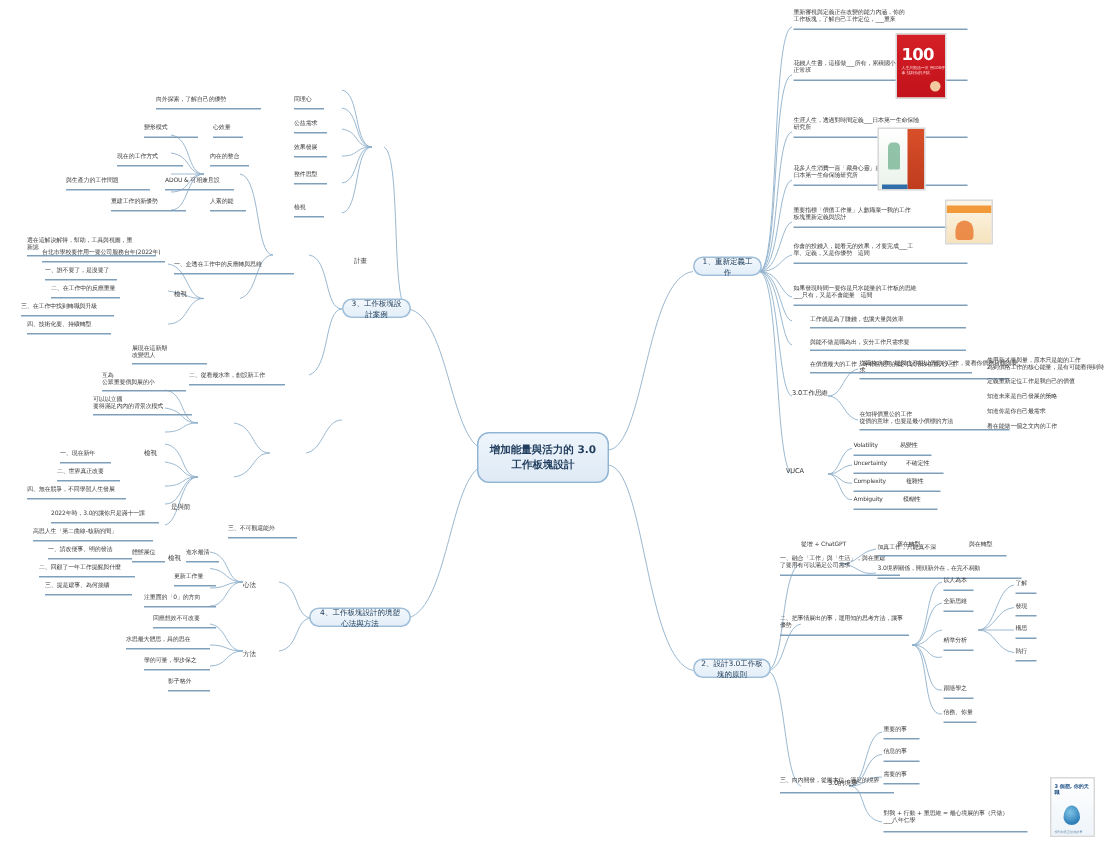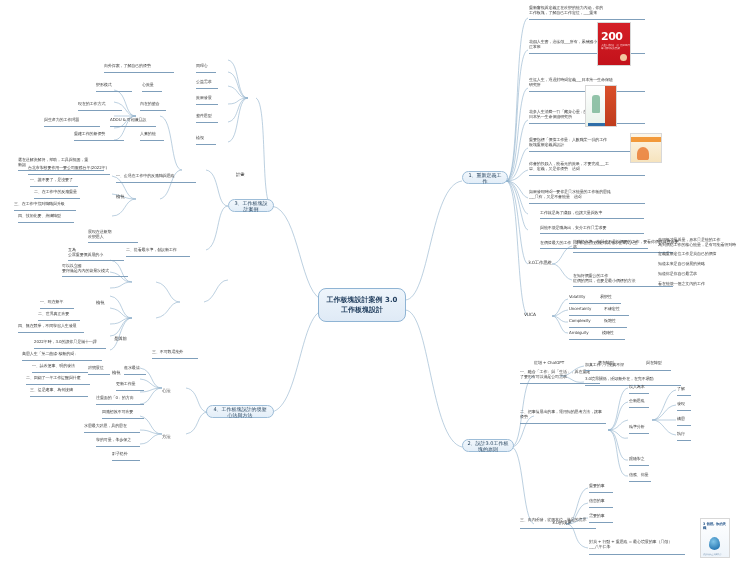--- a/index.html
+++ b/index.html
@@ -259,21 +259,21 @@
       <path d="M272,206 C260,206 268,104 256,98"></path>
       <path d="M248,98 C236,98 240,62 228,60"></path>
       <path d="M248,98 C236,98 240,74 228,72"></path>
       <path d="M248,98 C236,98 240,88 228,86"></path>
       <path d="M248,98 C236,98 240,104 228,104"></path>
       <path d="M248,98 C236,98 240,120 228,122"></path>
       <path d="M248,98 C236,98 240,140 228,142"></path>
     </g>
   </svg>
 
-  <div class="center-box" style="left:318px;top:288px;width:88px;height:34px;">工作板塊設計案例
+  <div class="center-box" style="left:318px;top:288px;width:88px;height:34px;">增加能量與活力的
 3.0工作板塊設計</div>
 
   <div class="branch-box" style="left:462px;top:171px;width:46px;height:13px;">1、重新定義工作</div>
   <div class="branch-box" style="left:462px;top:439px;width:52px;height:13px;">2、設計3.0工作板塊的原則</div>
   <div class="branch-box" style="left:228px;top:199px;width:46px;height:13px;">3、工作板塊設計案例</div>
   <div class="branch-box" style="left:206px;top:405px;width:68px;height:13px;">4、工作板塊設計的境塑心法與方法</div>
 
   <div class="node leaf t4" style="left:529px;top:6px;width:120px;">重新審視與定義正在改變的能力內涵，你的
 工作板塊，了解自己工作定位，___重來</div>
   <div class="rule" style="left:529px;top:19px;width:116px;"></div>
@@ -503,21 +503,21 @@
   <div class="node leaf t4" style="left:96px;top:438px;">學的可量，學步保之</div>
   <div class="rule" style="left:96px;top:446px;width:44px;"></div>
   <div class="node leaf t4" style="left:112px;top:452px;">影子格外</div>
   <div class="rule" style="left:112px;top:460px;width:28px;"></div>
 
   <div class="node mid" style="left:162px;top:434px;">方法</div>
 
   <div class="node mid" style="left:236px;top:172px;">計畫</div>
 
   <div class="book book-100" style="left:597px;top:22px;width:34px;height:44px;">
-    <div class="b100-num">200</div>
+    <div class="b100-num">100</div>
     <div class="b100-sub">人生只能活一次
 用100件事
 找到你的天賦</div>
     <div class="b100-dot"></div>
   </div>
 
   <div class="book book-green" style="left:585px;top:85px;width:32px;height:42px;">
     <div class="bg-left"></div>
     <div class="bg-right"></div>
     <div class="bg-fig"></div>

